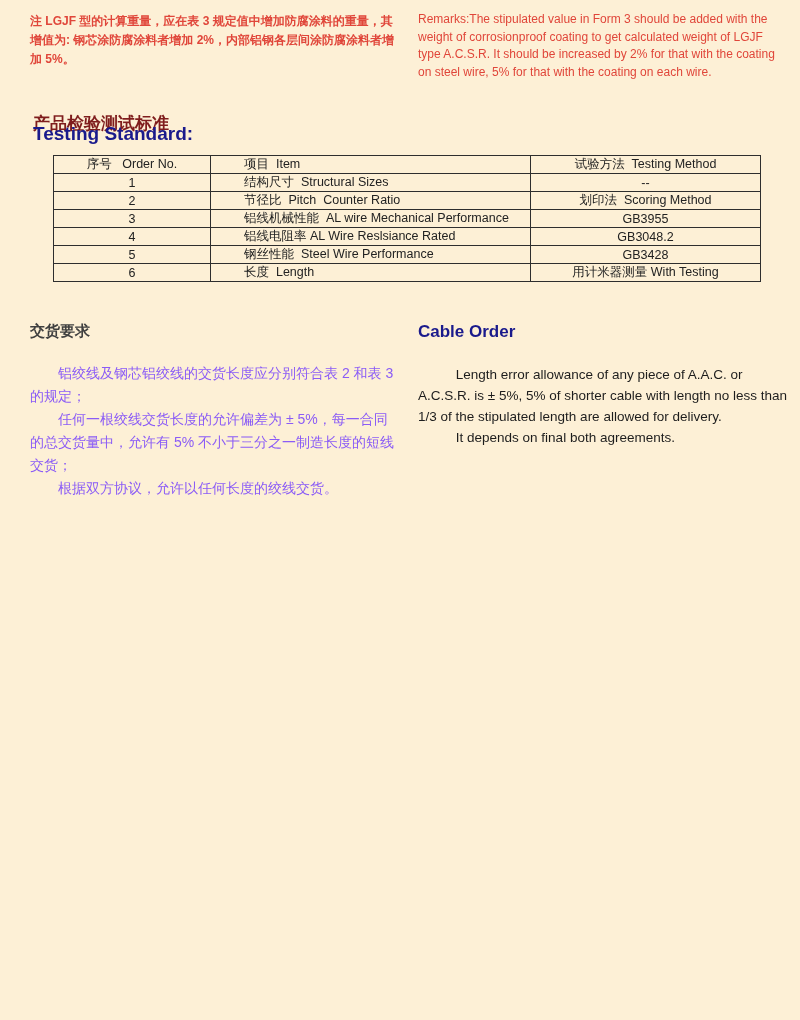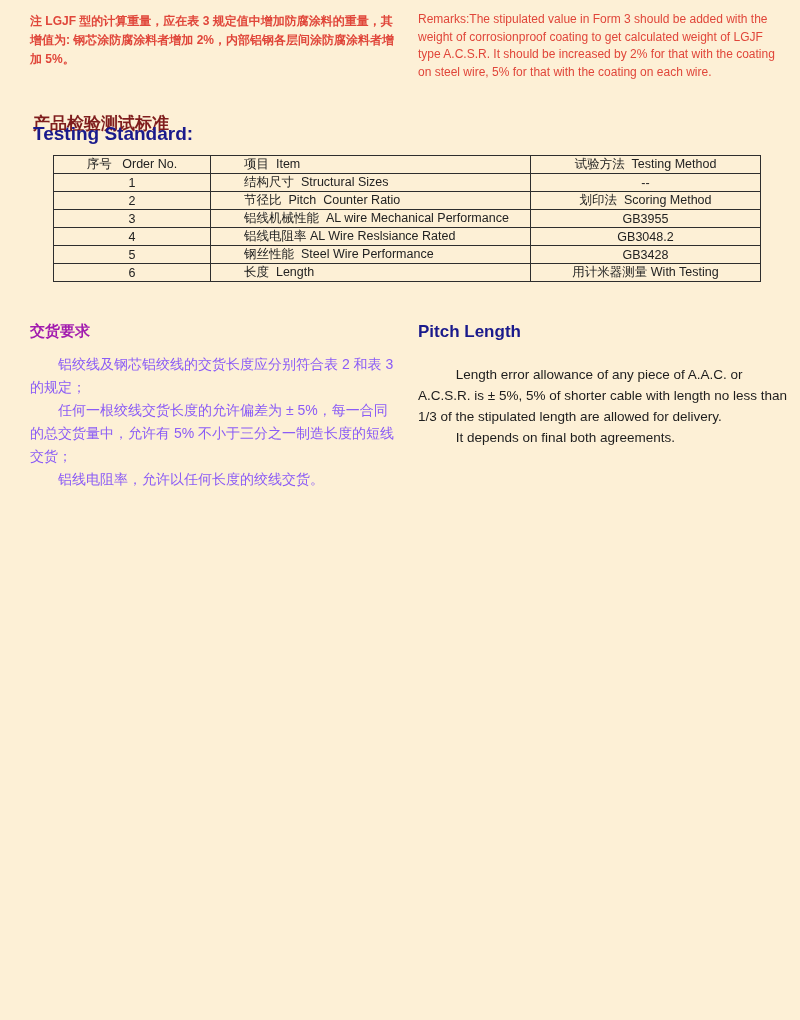--- a/index.html
+++ b/index.html
@@ -47,21 +47,21 @@
   }
   table.ts-table col.c-no     { width: 157px; }
   table.ts-table col.c-item   { width: 320px; }
   table.ts-table col.c-method { width: 230px; }
   .cell-center { text-align: center; }
   .cell-item   { text-align: left; padding-left: 33px !important; }
 
   
   .delivery-col { position: absolute; left: 30px; top: 322px; width: 368px; }
   .delivery-col h3 {
-    color: #a21caf; font-size: 15px; font-weight: bold; margin-bottom: 12px;
+    color: #404040; font-size: 15px; font-weight: bold; margin-bottom: 21px;
   }
   .delivery-col p {
     color: #8b5cf6; font-size: 14px; line-height: 23px;
     text-indent: 2em; white-space: pre-wrap;
   }
 
   .cable-col { position: absolute; left: 418px; top: 322px; width: 374px; }
   .cable-col h3 {
     color: #1A1A8C; font-size: 17px; font-weight: bold; margin-bottom: 22px;
   }
@@ -127,22 +127,22 @@
         <td class="cell-item">长度  Length</td>
         <td class="cell-center">用计米器测量 With Testing</td>
       </tr>
     </tbody>
   </table>
 
   <div class="delivery-col">
     <h3>交货要求</h3>
     <p>铝绞线及钢芯铝绞线的交货长度应分别符合表 2 和表 3 的规定；</p>
     <p>任何一根绞线交货长度的允许偏差为 ± 5%，每一合同的总交货量中，允许有 5% 不小于三分之一制造长度的短线交货；</p>
-    <p>铝线电阻率，允许以任何长度的绞线交货。</p>
+    <p>根据双方协议，允许以任何长度的绞线交货。</p>
   </div>
 
   <div class="cable-col">
-    <h3>Pitch Length</h3>
+    <h3>Cable Order</h3>
     <p>Length error allowance of any piece of A.A.C. or A.C.S.R. is ± 5%, 5% of shorter cable with length no less than 1/3 of the stipulated length are allowed for delivery.</p>
     <p>It depends on final both agreements.</p>
   </div>
 
 </div>
 
 </body></html>

